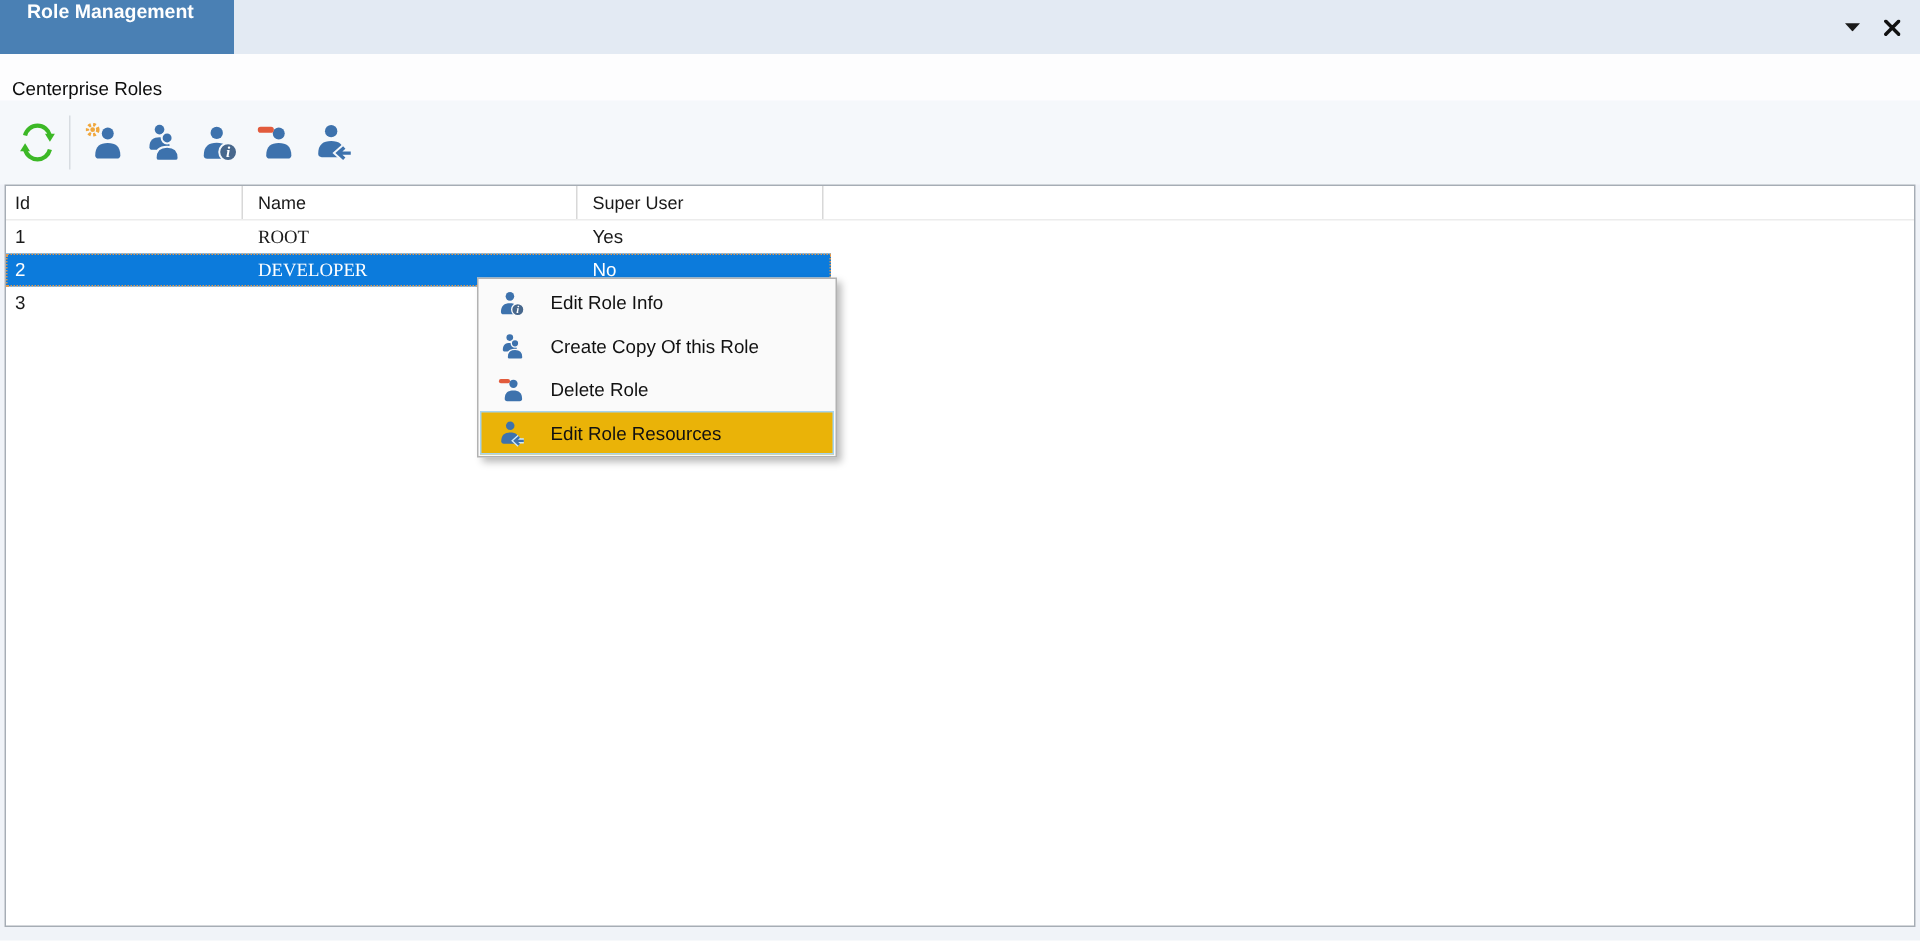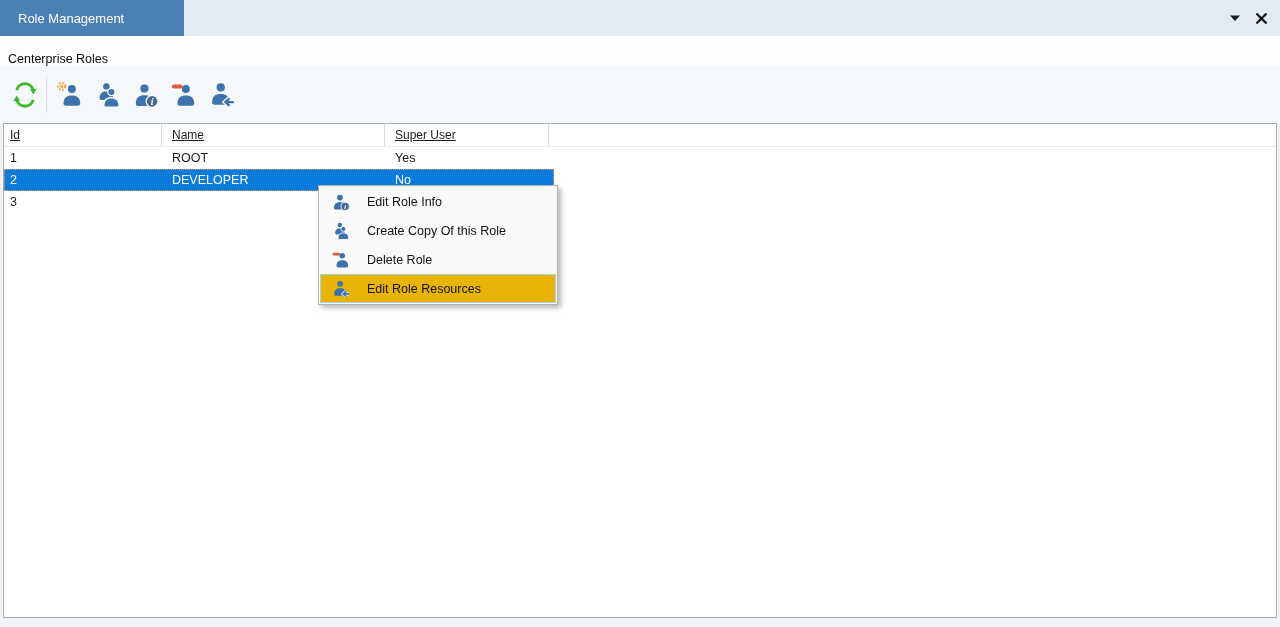--- a/index.html
+++ b/index.html
@@ -11,23 +11,23 @@
     overflow:hidden;
     -webkit-font-smoothing:antialiased;
   }
 
   
   .tabstrip {
     position:absolute; left:0; top:0; width:1280px; height:36px;
     background:#e3eaf3; display:flex; align-items:stretch;
   }
   .tab-active {
-    width:184px; background:#4a80b4; color:#ffffff;
-    display:flex; align-items:center; padding-left:18px;
-    font-size:13px; cursor:default;
+    width:156px; background:#4a80b4; color:#ffffff;
+    display:flex; padding-left:18px;
+    font-size:13px; cursor:default;font-weight:bold;
   }
   .win-controls {
     margin-left:auto; display:flex; align-items:center; gap:12px;
     padding-right:12px;
   }
   .win-btn { display:flex; align-items:center; justify-content:center; width:14px; height:14px; cursor:pointer; }
 
   
   .panel-title {
     position:absolute; left:0; top:36px; width:1280px; height:46px;
@@ -49,31 +49,31 @@
   .tb-btn + .tb-btn { margin-left:8px; }
 
   
   .grid {
     position:absolute; left:3px; top:123px; width:1274px; height:495px;
     background:#ffffff; border:1px solid #a6adb5;
   }
   .thead { display:flex; height:23px; border-bottom:1px solid #ececec; }
   .th {
     font-size:12px; color:#1a1a1a; line-height:22px;
-    border-right:1px solid #d8d8d8; cursor:default;text-decoration:underline;
+    border-right:1px solid #d8d8d8; cursor:default;
   }
   .th-id    { width:158px; padding-left:6px;  }
   .th-name  { width:223px; padding-left:10px; }
   .th-super { width:164px; padding-left:10px; }
   .trow {
     display:flex; height:22px; width:550px;
     font-size:12.5px; color:#1a1a1a; line-height:22px; cursor:default;
   }
   .td-id    { width:158px; padding-left:6px;  overflow:hidden; }
-  .td-name  { width:223px; padding-left:10px; overflow:hidden; }
+  .td-name  { width:223px; padding-left:10px; overflow:hidden;font-family:Liberation Serif, serif; }
   .td-super { width:164px; padding-left:10px; overflow:hidden; }
   .trow.selected {
     background:#0c7bdc; color:#ffffff;
     outline:1px dotted #e09a50; outline-offset:-1px;
   }
 
   
   .ctx-menu {
     position:absolute; left:318px; top:185px; width:240px; height:120px;
     background:#fafafa; border:1px solid #b2b2b2;

